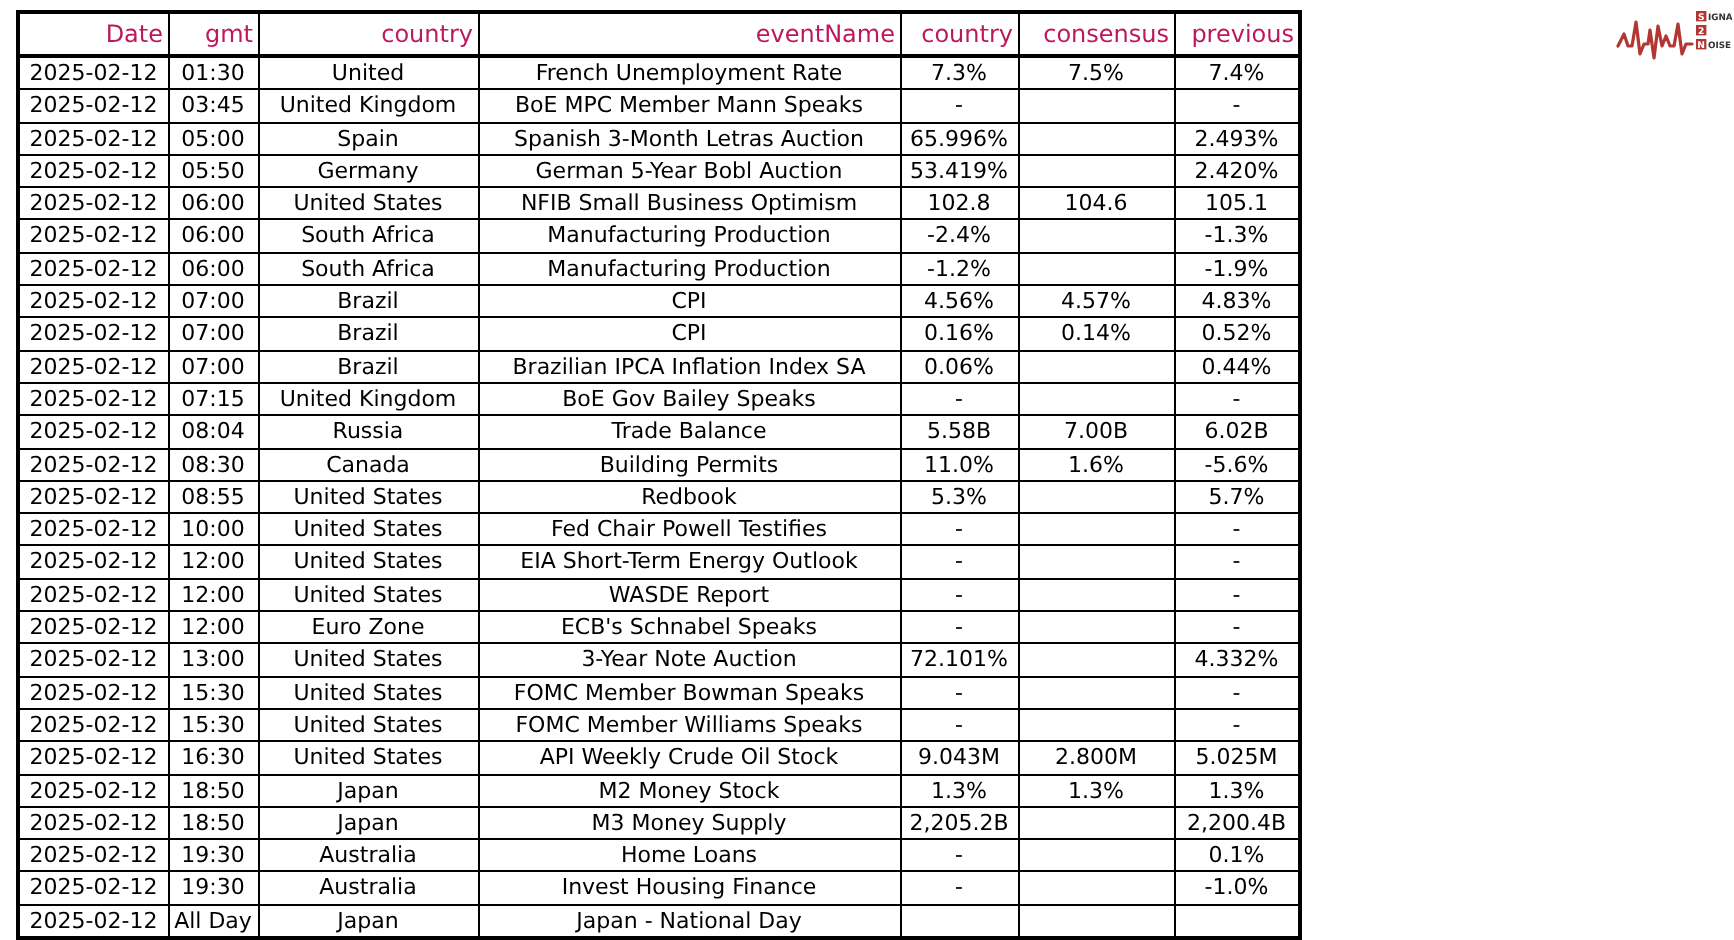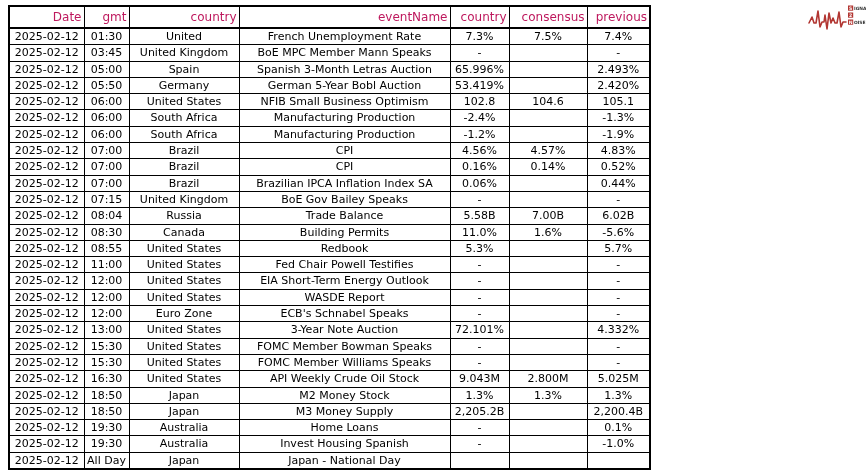--- a/index.html
+++ b/index.html
@@ -207,21 +207,21 @@
           <td>2025-02-12</td>
           <td>08:55</td>
           <td>United States</td>
           <td>Redbook</td>
           <td>5.3%</td>
           <td></td>
           <td>5.7%</td>
         </tr>
         <tr>
           <td>2025-02-12</td>
-          <td>11:00</td>
+          <td>10:00</td>
           <td>United States</td>
           <td>Fed Chair Powell Testifies</td>
           <td>-</td>
           <td></td>
           <td>-</td>
         </tr>
         <tr>
           <td>2025-02-12</td>
           <td>12:00</td>
           <td>United States</td>
@@ -308,21 +308,21 @@
           <td>Australia</td>
           <td>Home Loans</td>
           <td>-</td>
           <td></td>
           <td>0.1%</td>
         </tr>
         <tr>
           <td>2025-02-12</td>
           <td>19:30</td>
           <td>Australia</td>
-          <td>Invest Housing Spanish</td>
+          <td>Invest Housing Finance</td>
           <td>-</td>
           <td></td>
           <td>-1.0%</td>
         </tr>
         <tr>
           <td>2025-02-12</td>
           <td>All Day</td>
           <td>Japan</td>
           <td>Japan - National Day</td>
           <td></td>

